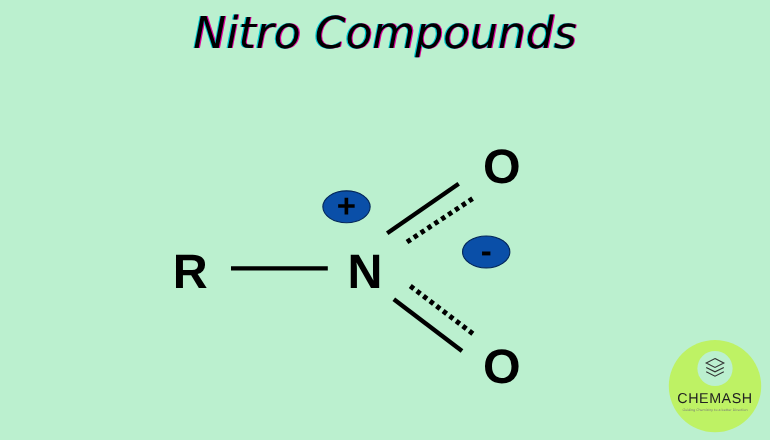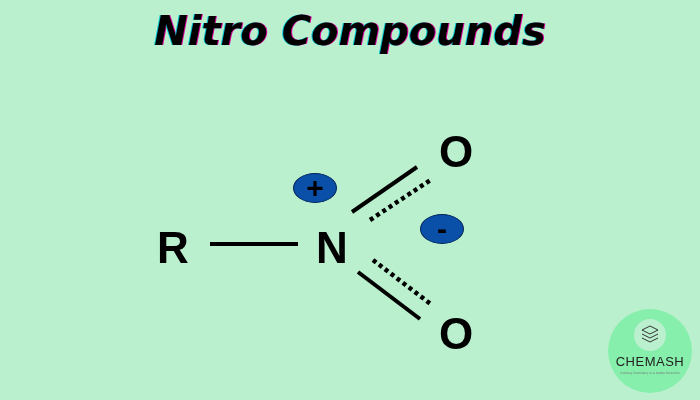--- a/index.html
+++ b/index.html
@@ -1,29 +1,29 @@
 <!DOCTYPE html>
 <html><head>
 <meta charset="utf-8">
 <style>
   html, body { margin:0; padding:0; }
   body { width:700px; height:400px; background:#bbf0cf; position:relative; overflow:hidden;
          font-family:"DejaVu Sans", sans-serif; }
   .title { position:absolute; left:0; width:700px; top:8px; text-align:center;
-           font-size:40px; font-weight:bold; font-style:italic; color:#000;
+           font-size:40px; font-weight:normal; font-style:italic; color:#000;
            text-shadow: -1px 0 0 #00c8d0, 1px 0 0 #e000a0; }
   .atom { position:absolute; font-family:"Liberation Sans", sans-serif; font-weight:bold;
           font-size:44px; color:#000; line-height:1; }
   svg.diagram { position:absolute; left:0; top:0; }
   .charge { position:absolute; width:44px; height:30px; border-radius:50%;
             background:#0a4fa8; border:1.5px solid #04275a; box-sizing:border-box;
             color:#000; font-weight:bold; font-family:"Liberation Sans", sans-serif;
             display:flex; align-items:center; justify-content:center; font-size:30px; line-height:1; }
   .logo { position:absolute; left:608px; top:309px; width:84px; height:84px; border-radius:50%;
-          background:#86efac; }
+          background:#bef264; }
   .logo-badge { position:absolute; left:26px; top:10px; width:32px; height:32px; border-radius:50%;
                 background:#bbf0cf; }
   .logo-name { position:absolute; left:0; width:84px; top:45px; text-align:center;
                font-family:"Liberation Sans", sans-serif; font-size:13px; color:#222; letter-spacing:0.5px; }
   .logo-tag { position:absolute; left:0; width:84px; top:62px; text-align:center;
               font-size:3px; color:#777; }
 </style>
 </head>
 <body>
 

